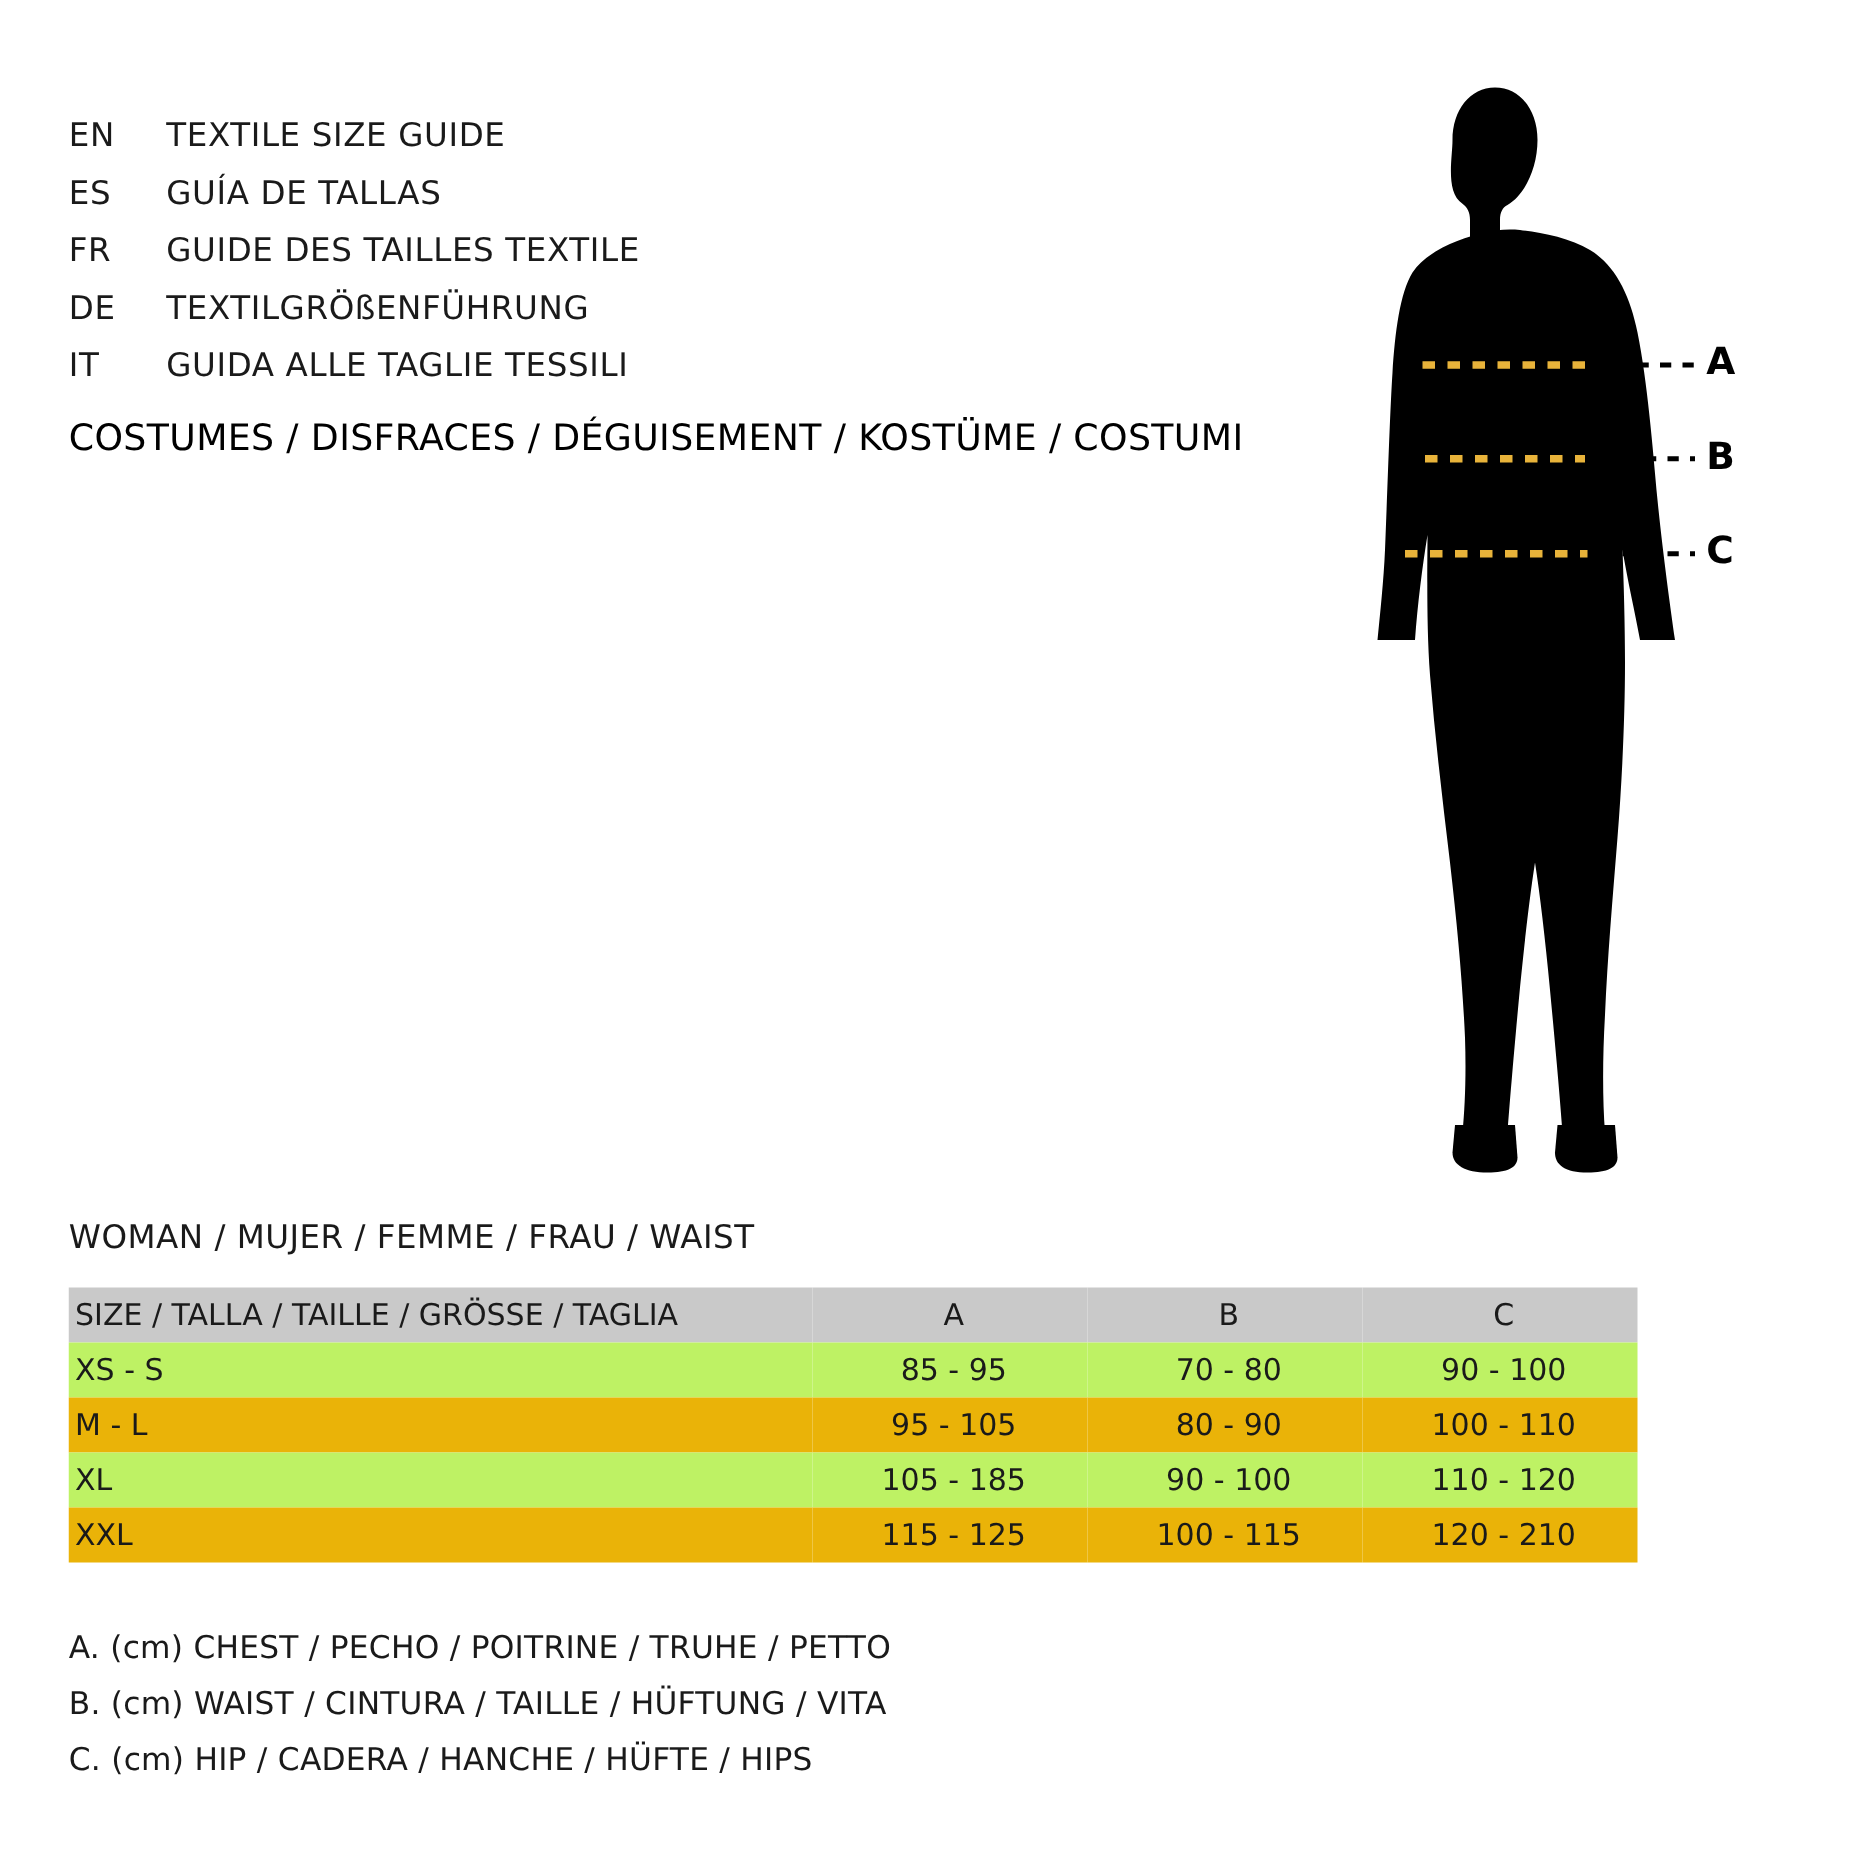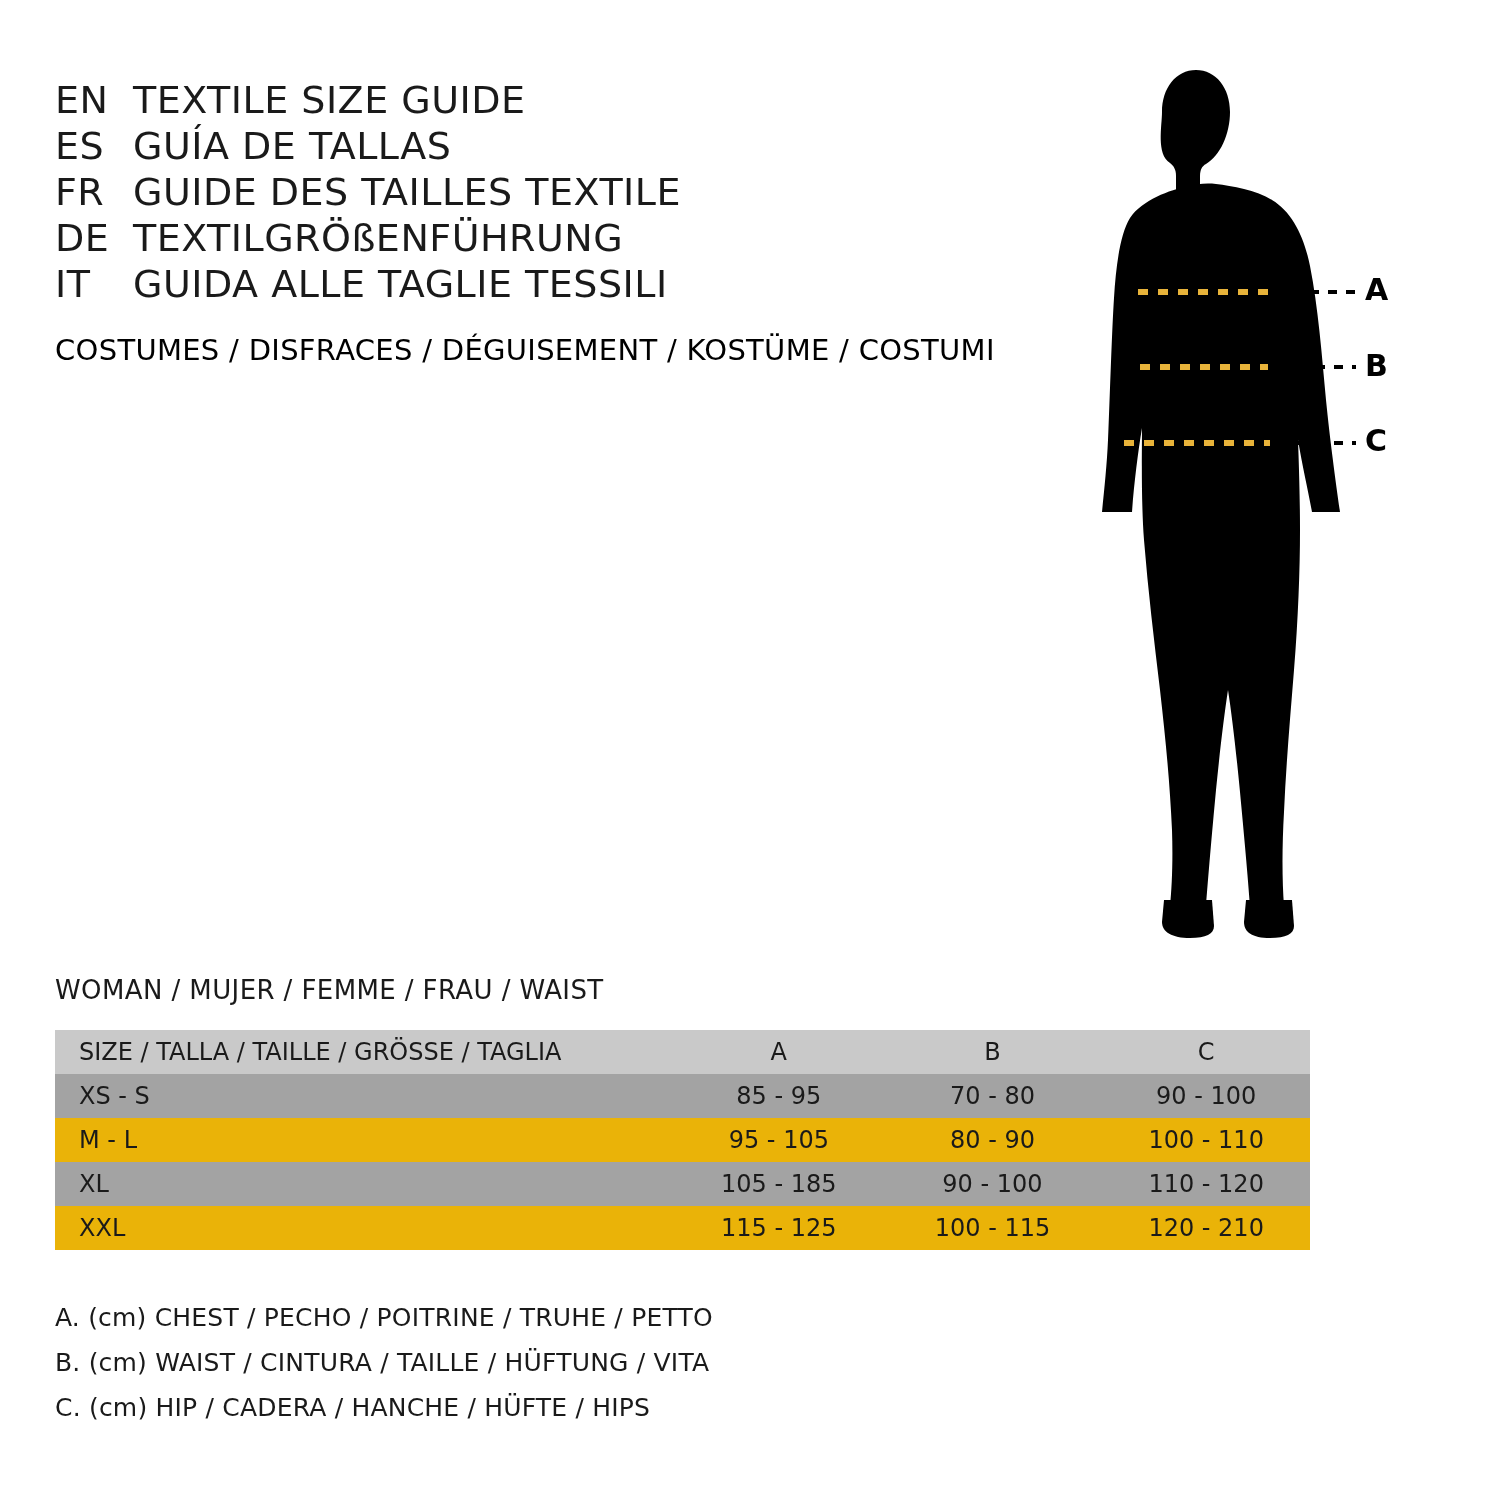--- a/index.html
+++ b/index.html
@@ -23,23 +23,23 @@
 
   
   .lang-block {
     position: absolute;
     left: 55px;
     top: 78px;
     width: 960px;
   }
   .lang-row {
     display: flex;
-    align-items: flex-start;
+    align-items: flex-end;
     height: 46px;
-    font-size: 38px;
+    font-size: 26px;
     letter-spacing: 0.5px;
     color: #1a1a1a;
   }
   .lang-code {
     width: 78px;
     flex: 0 0 78px;
   }
   .lang-text {
     flex: 1 1 auto;
   }
@@ -97,28 +97,28 @@
   table.size-table th,
   table.size-table td {
     padding: 6px 0 6px 6px;
     font-weight: normal;
     text-align: center;
     height: 32px;
   }
   table.size-table th.size-col,
   table.size-table td.size-col {
     text-align: left;
-    padding-left: 24px;
+    padding-left: 5px;
     width: 590px;
   }
   table.size-table thead tr {
     background: #c9c9c9;
   }
   table.size-table tbody tr.odd {
-    background: #a3a3a3;
+    background: #bef264;
   }
   table.size-table tbody tr.even {
     background: #eab308;
   }
 
   
   .legend {
     position: absolute;
     left: 55px;
     top: 1295px;

